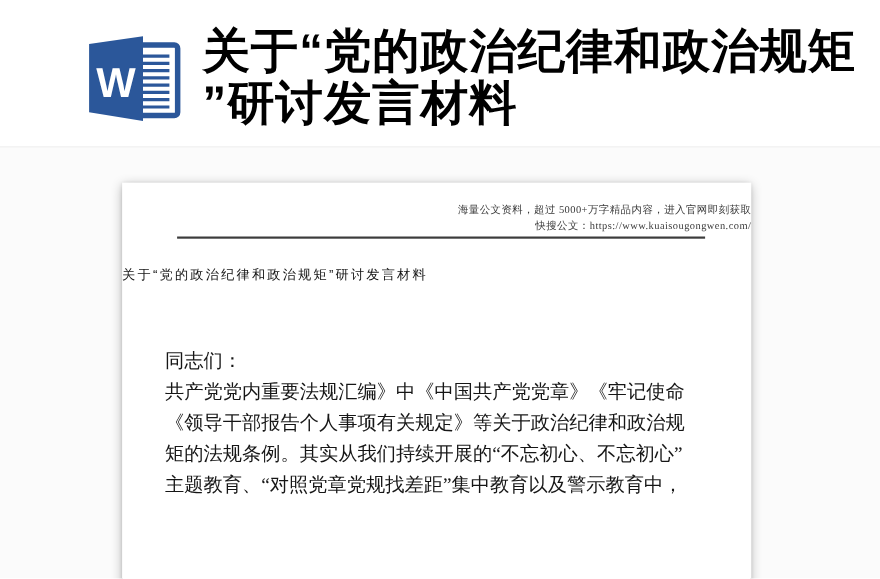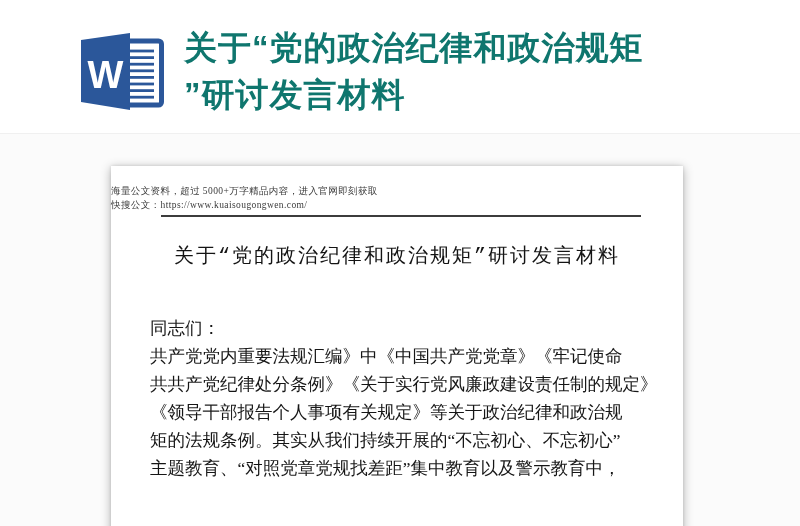--- a/index.html
+++ b/index.html
@@ -23,25 +23,25 @@
   .word-icon {
     position: absolute;
     left: 73px; top: 30px;
     width: 95px; height: 85px;
     display: block;
   }
   .doc-heading {
     position: absolute;
     left: 184px; top: 24px;
     margin: 0;
-    font-size: 33px;
+    font-size: 43px;
     line-height: 47px;
     font-weight: 700;
     letter-spacing: 1px;
-    color: #0f766e;
+    color: #000000;
   }
   .doc-heading span { display: block; }
 
   
   .preview-band {
     position: absolute;
     left: 0; top: 133px; right: 0; bottom: 0;
     background: #fbfbfb;
     border-top: 1px solid #f0f0f0;
   }
@@ -50,42 +50,41 @@
     left: 111px; top: 32px;
     width: 572px; height: 560px;
     background: #ffffff;
     box-shadow: 0 2px 10px rgba(0,0,0,0.30), 0 0 3px rgba(0,0,0,0.12);
   }
 
   
   .promo1, .promo2 {
     position: absolute;
     left: 0; right: 0;
-    text-align: left;
+    text-align: right;
     font-family: "Liberation Serif", "DejaVu Serif", serif;
     font-size: 9.5px;
     color: #3a3a3a;
     letter-spacing: 0.4px;
   }
   .promo1 { top: 19px; }
   .promo2 { top: 33px; }
   .head-rule {
     position: absolute;
     top: 49px; left: 50px;
     width: 480px; height: 2px;
     background: #3c3c3c;
   }
 
   
   .doc-title {
     position: absolute;
     top: 76px; left: 0; right: 0;
-    text-align: center;
-    font-family: Liberation Mono, monospace;
-    font-size: 20px;
+    font-family: Liberation Sans, sans-serif;
+    font-size: 12px;
     letter-spacing: 2px;
     color: #141414;
   }
 
   
   .doc-body {
     position: absolute;
     top: 148px; left: 39px; right: 30px;
     font-family: "Liberation Serif", "DejaVu Serif", serif;
     font-size: 17.5px;
@@ -129,21 +128,20 @@
     <div class="doc-page">
       <div class="promo1">海量公文资料，超过 5000+万字精品内容，进入官网即刻获取</div>
       <div class="promo2">快搜公文：https://www.kuaisougongwen.com/</div>
       <div class="head-rule"></div>
 
       <div class="doc-title">关于“党的政治纪律和政治规矩”研讨发言材料</div>
 
       <div class="doc-body">
         <div class="line">同志们：</div>
         <div class="line">共产党党内重要法规汇编》中《中国共产党党章》《牢记使命</div>
-        <div class="line">共共产党纪律处分条例》《关于实行党风廉政建设责任制的规定》</div>
         <div class="line">《领导干部报告个人事项有关规定》等关于政治纪律和政治规</div>
         <div class="line">矩的法规条例。其实从我们持续开展的“不忘初心、不忘初心”</div>
         <div class="line">主题教育、“对照党章党规找差距”集中教育以及警示教育中，</div>
       </div>
     </div>
   </section>
 
 </div>
 
 </body></html>

